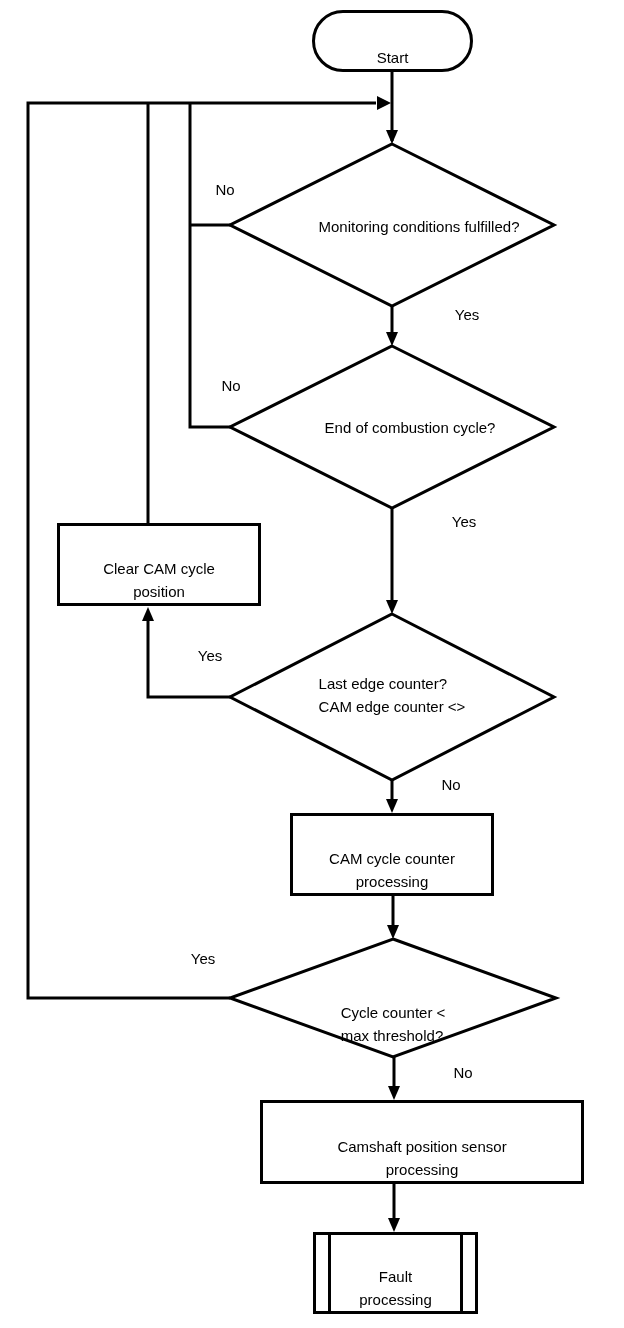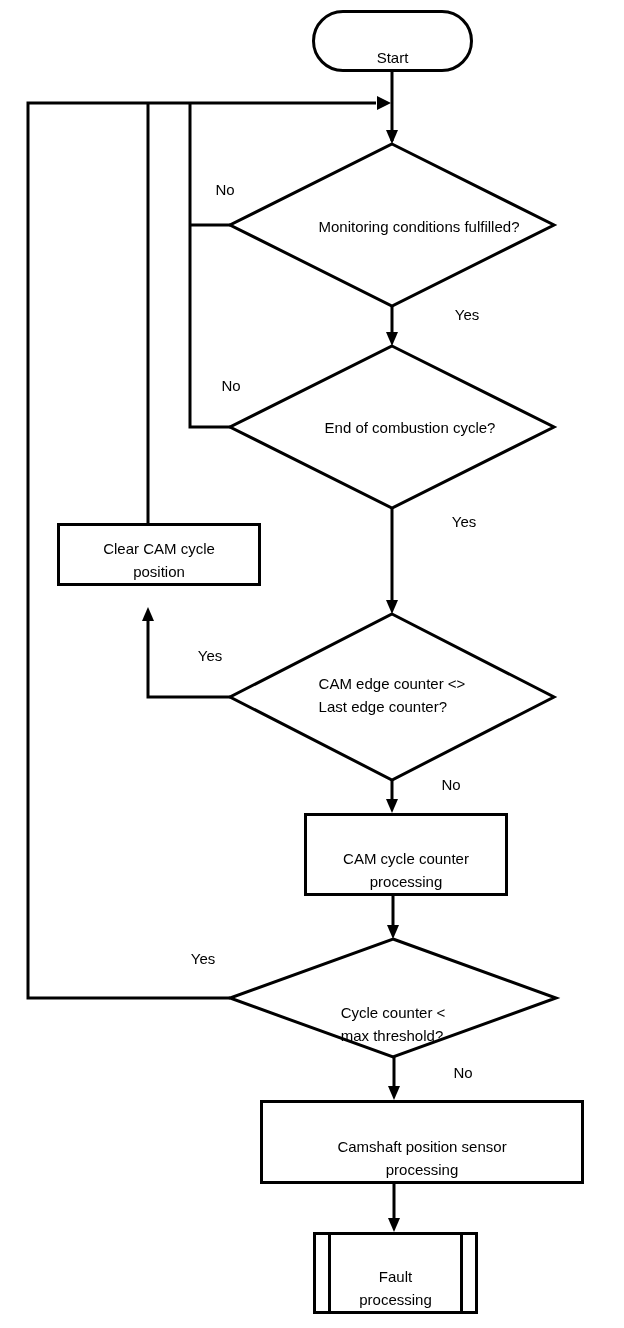--- a/index.html
+++ b/index.html
@@ -51,22 +51,22 @@
     display: flex;
     flex-direction: column;
     align-items: center;
     justify-content: flex-end;
     text-align: center;
     line-height: 23px;
   }
   .node span { display: block; }
   .terminator { border-radius: 31px; }
   #node-start   { left: 312px; top: 10px;   width: 161px; height: 62px; }
-  #node-clear   { left: 57px;  top: 523px;  width: 204px; height: 63px; }
-  #node-incr    { left: 304px; top: 813px;  width: 204px; height: 83px; }
+  #node-clear   { left: 57px;  top: 523px;  width: 204px; height: 83px; }
+  #node-incr    { left: 290px; top: 813px;  width: 204px; height: 83px; }
   #node-malf    { left: 260px; top: 1100px; width: 324px; height: 84px; }
   #node-fault   { left: 313px; top: 1232px; width: 165px; height: 82px; }
   .predefined .sidebar {
     position: absolute;
     top: 0; bottom: 0;
     width: 3px;
     background: var(--line, #000);
   }
   .predefined .sidebar.left  { left: 12px; }
   .predefined .sidebar.right { right: 12px; }
@@ -148,22 +148,22 @@
   <div class="node predefined" id="node-fault">
     <div class="sidebar left"></div>
     <div class="sidebar right"></div>
     <span>Fault</span>
     <span>processing</span>
   </div>
 
   <div class="diamond-label" id="lbl-d1">Monitoring conditions fulfilled?</div>
   <div class="diamond-label" id="lbl-d2">End of combustion cycle?</div>
   <div class="diamond-label" id="lbl-d3">
+    <span style="display:block">Last edge counter?</span>
     <span style="display:block">CAM edge counter &lt;&gt;</span>
-    <span style="display:block">Last edge counter?</span>
   </div>
   <div class="diamond-label" id="lbl-d4">
     <span style="display:block">Cycle counter &lt;</span>
     <span style="display:block">max threshold?</span>
   </div>
 
   <div class="edge-label" id="lbl-m-no">No</div>
   <div class="edge-label" id="lbl-m-yes">Yes</div>
   <div class="edge-label" id="lbl-c-no">No</div>
   <div class="edge-label" id="lbl-c-yes">Yes</div>

